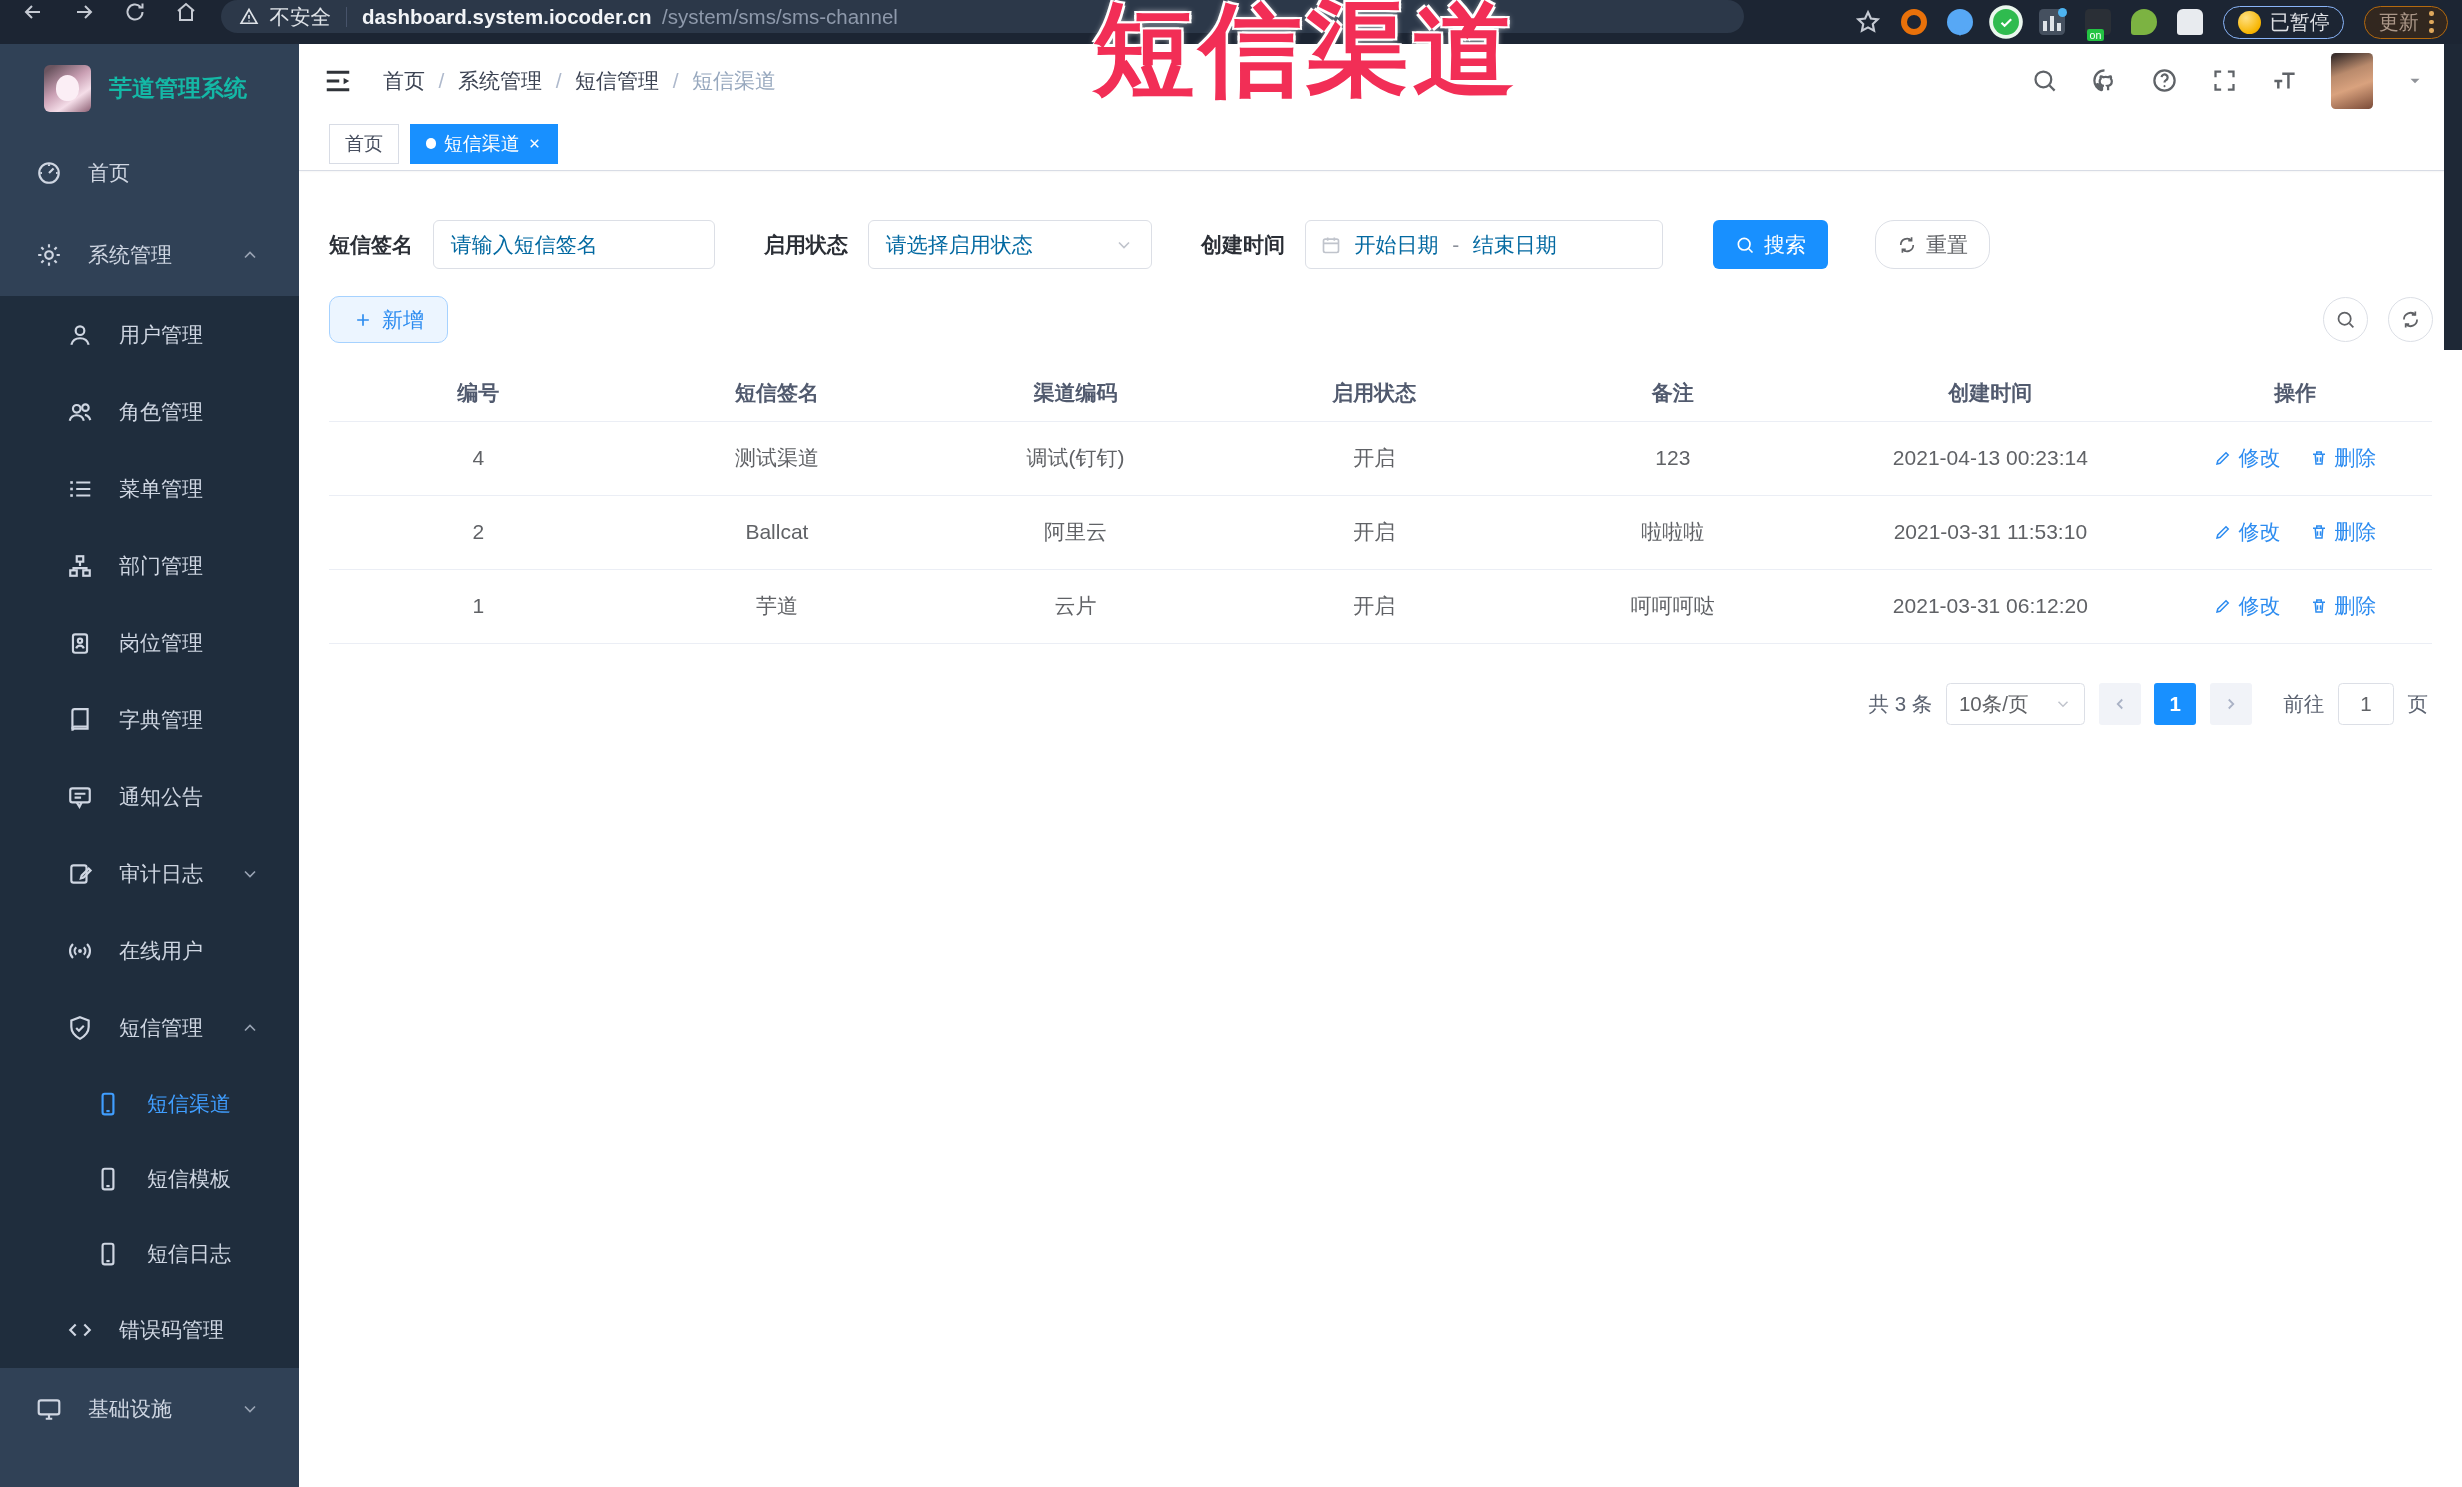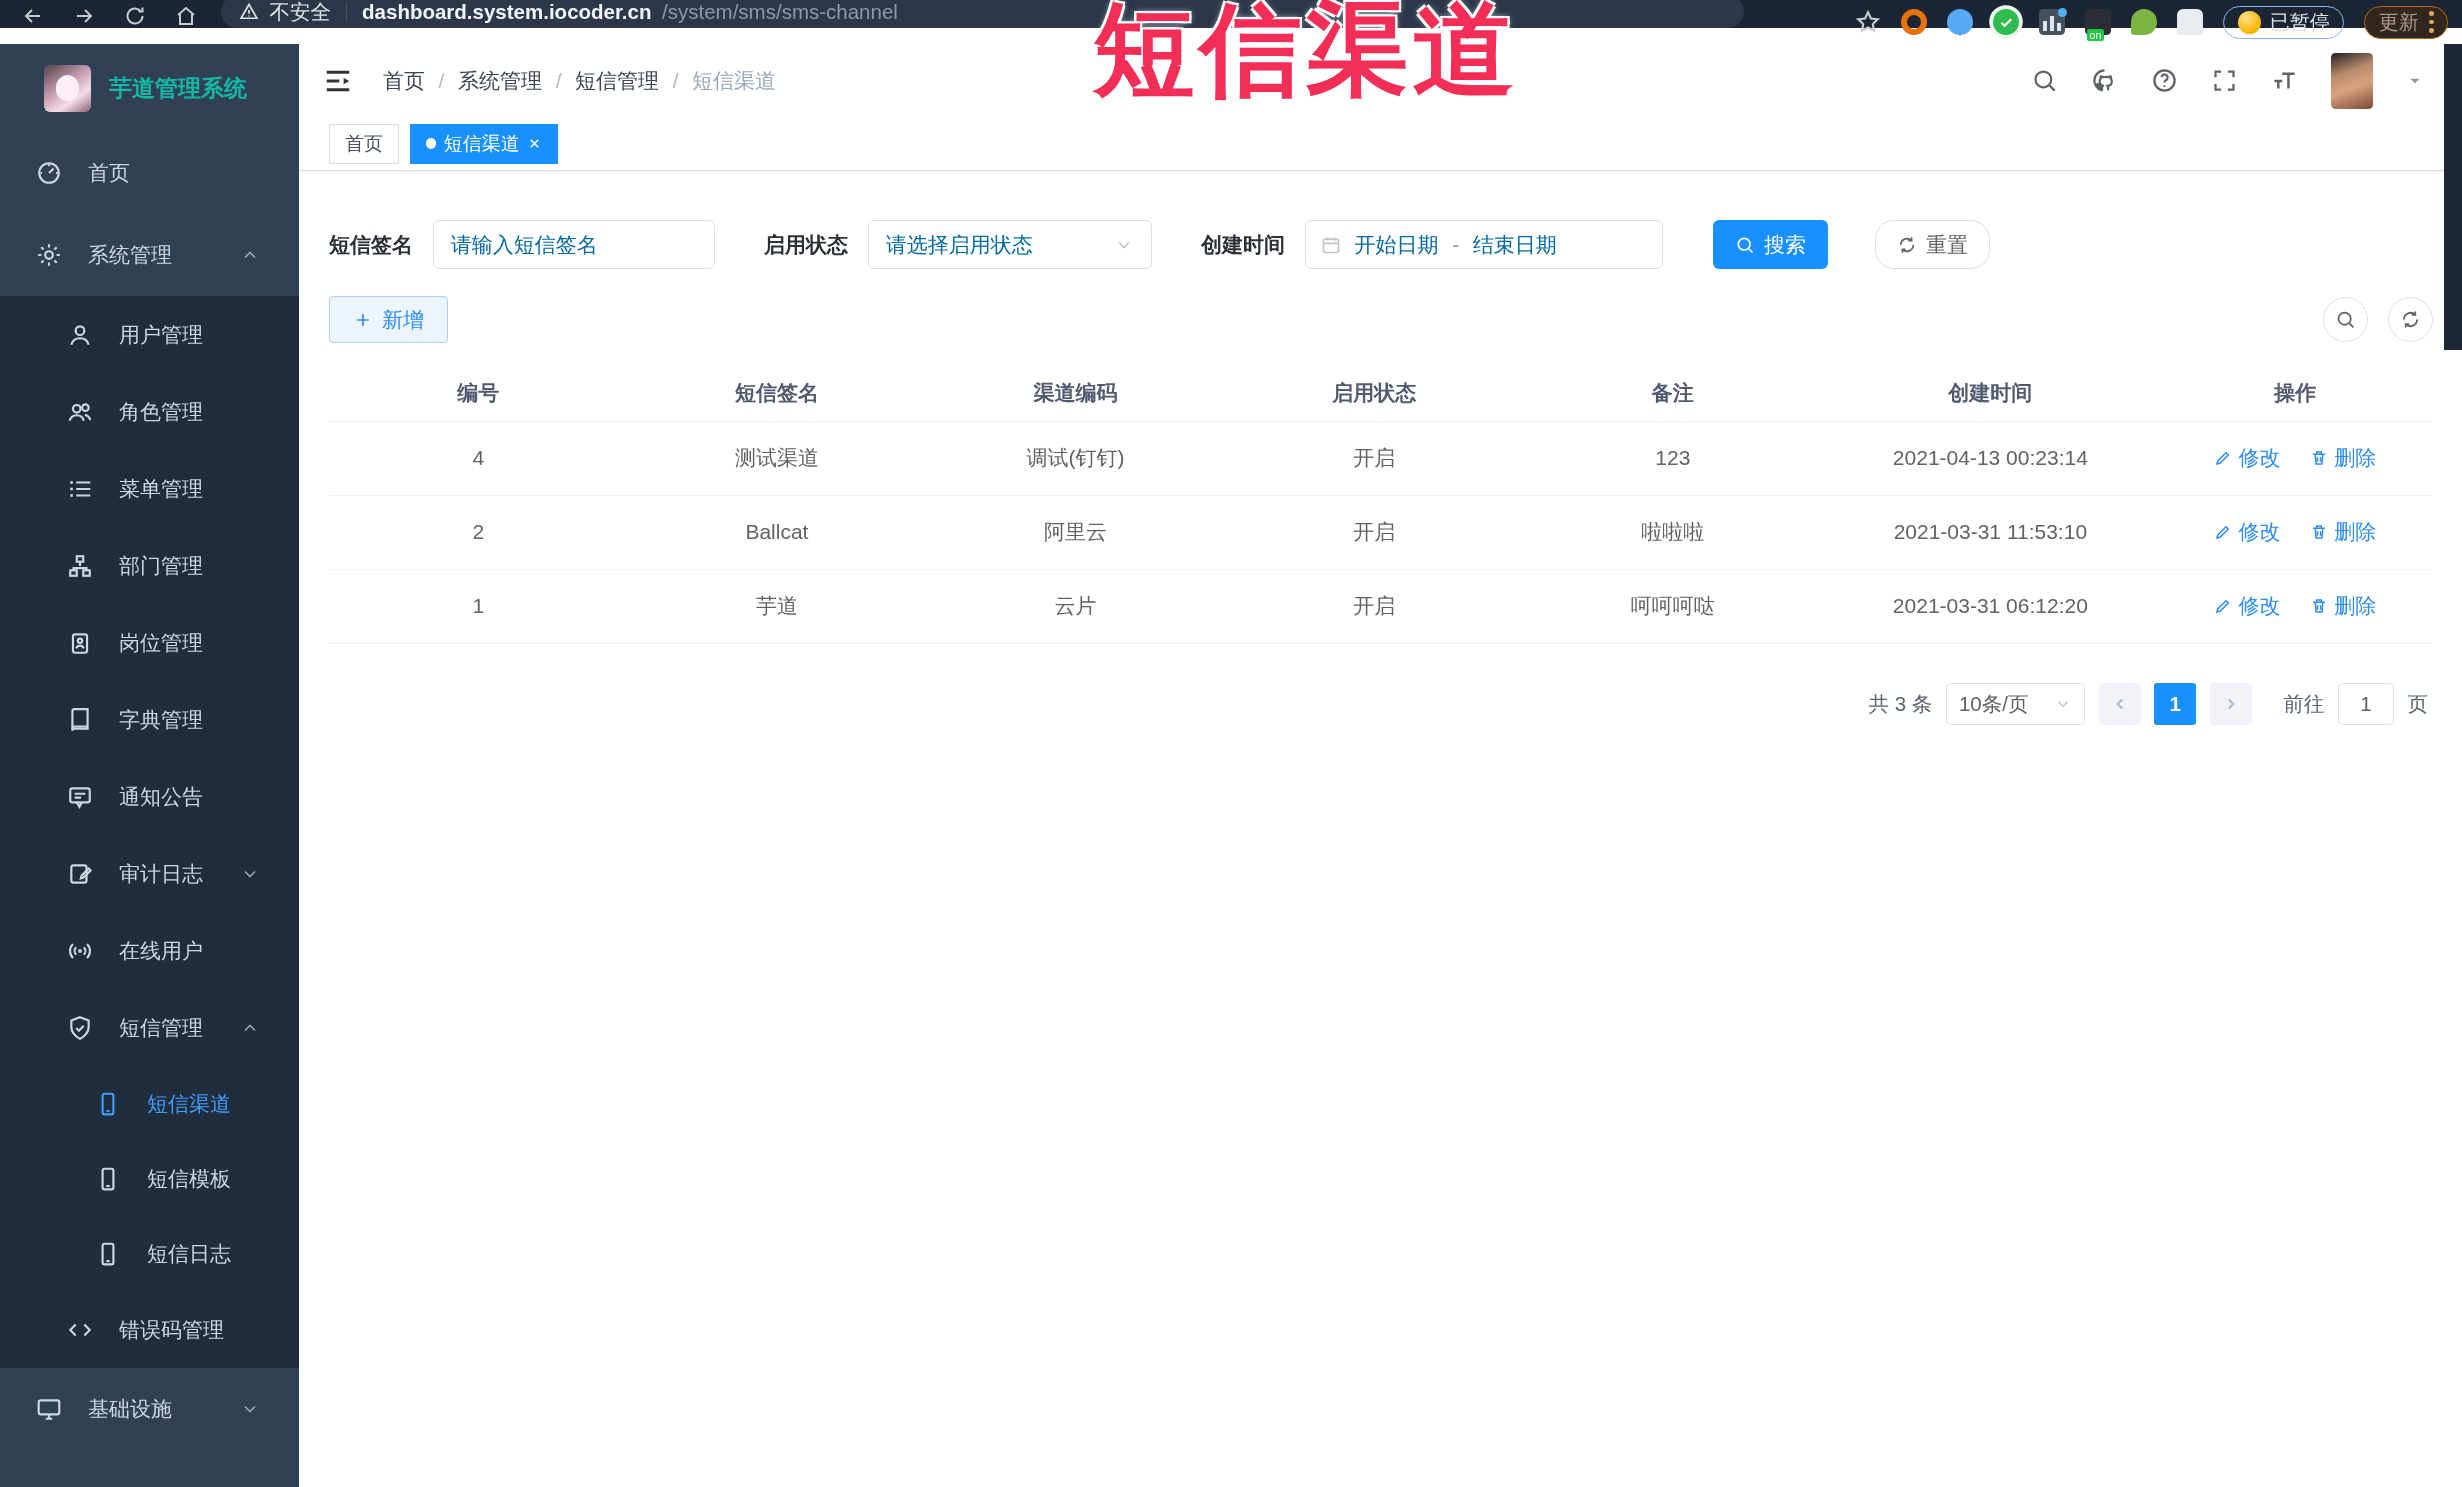--- a/index.html
+++ b/index.html
@@ -1,21 +1,21 @@
 <!DOCTYPE html>
 <html style="font-size:12px"><head>
 <meta charset="utf-8">
 <style>
   * { margin:0; padding:0; box-sizing:border-box; }
   html,body { width:2462px; height:1488px; }
   body { font-family:"Liberation Sans", sans-serif; background:#fff; position:relative; overflow:hidden; }
   svg { display:block; }
 
   
-  .chrome { position:absolute; top:0; left:0; width:2462px; height:28px; background:#1c2533; display:flex; align-items:flex-end; z-index:10; }
+  .chrome { position:absolute; top:0; left:0; width:2462px; height:44px; background:#1c2533; display:flex; align-items:flex-start; z-index:10; }
   .chrome .navs { display:flex; align-items:center; gap:27px; margin-left:21px; color:#c5cad3; }
   .chrome .navs .nicon { width:24px; height:24px; }
   .urlbar { margin-left:23px; width:1523px; height:33px; border-radius:16.7px; background:#2c3849; display:flex; align-items:center; padding:0 18px; gap:10.6px; }
   .urlbar .warn { width:20px; height:20px; color:#dfe3e8; }
   .urlbar .sec { color:#dfe3e8; font-size:20.5px; }
   .urlbar .div { width:0.8px; height:20px; background:#47536a; margin:0 4.5px; }
   .urlbar .u-dom { color:#f2f4f7; font-size:20.5px; font-weight:700; }
   .urlbar .u-path { color:#8e99ab; font-size:20.5px; }
   .chrome-right { position:absolute; right:13.6px; top:0; height:44px; display:flex; align-items:center; gap:20px; }
   .xi { width:26px; height:26px; border-radius:50%; position:relative; flex:none; }
@@ -83,21 +83,21 @@
   .sel { width:284px; padding:0 16.7px; justify-content:space-between; margin-right:49px; }
   .sel .chev { width:20px; height:20px; color:#c0c4cc; }
   .daterange { width:358px; padding:0 15px; gap:13.6px; margin-right:50px;text-align:center; }
   .daterange .cal { width:20px; height:20px; color:#c0c4cc; flex:none; }
   .daterange .dsep { color:#8a8f99; }
   .btn { height:49px; border-radius:6px; display:flex; align-items:center; gap:9px; padding:0 21px; font-size:21px; cursor:pointer; border:0.8px solid transparent; }
   .btn .bic { width:20px; height:20px; }
   .btn-primary { background:#1890ff; color:#fff; }
   .btn-plain { background:#fff; border-color:#dcdfe6; color:#606266; margin-left:47px;border-radius:19px; }
   .toolbar { display:flex; align-items:center; justify-content:space-between; margin:27px 30px 0; }
-  .btn-add { height:47px; background:#ecf5ff; border:0.8px solid #a6d2ff; color:#2d8cf0; border-radius:4px; display:flex; align-items:center; gap:9px; padding:16px 23px; font-size:21px; cursor:pointer; }
+  .btn-add { height:47px; background:#ecf5ff; border:0.8px solid #a6d2ff; color:#2d8cf0; border-radius:10px; display:flex; align-items:center; gap:9px; padding:16px 23px; font-size:21px; cursor:pointer; }
   .btn-add .bic { width:20px; height:20px; }
   .tool-circles { display:flex; gap:20px; }
   .circle-btn { width:45px; height:45px; border:0.8px solid #dcdfe6; border-radius:50%; display:flex; align-items:center; justify-content:center; color:#606266; background:#fff; cursor:pointer; }
   .circle-btn .bic { width:21px; height:21px; }
 
   table.grid { margin:23px 30px 0; width:2103px; border-collapse:collapse; table-layout:fixed; }
   .grid th { height:55px; font-size:21px; font-weight:700; color:#515a6e; border-bottom:0.8px solid #ebeef5; text-align:center; background:#fff; }
   .grid td { height:74px; font-size:21px; color:#606266; border-bottom:0.8px solid #ebeef5; text-align:center; }
   .oplink { color:#2d8cf0; display:inline-flex; align-items:center; gap:6px; margin:0 12px; cursor:pointer; }
   .oplink .bic { width:18px; height:18px; }

